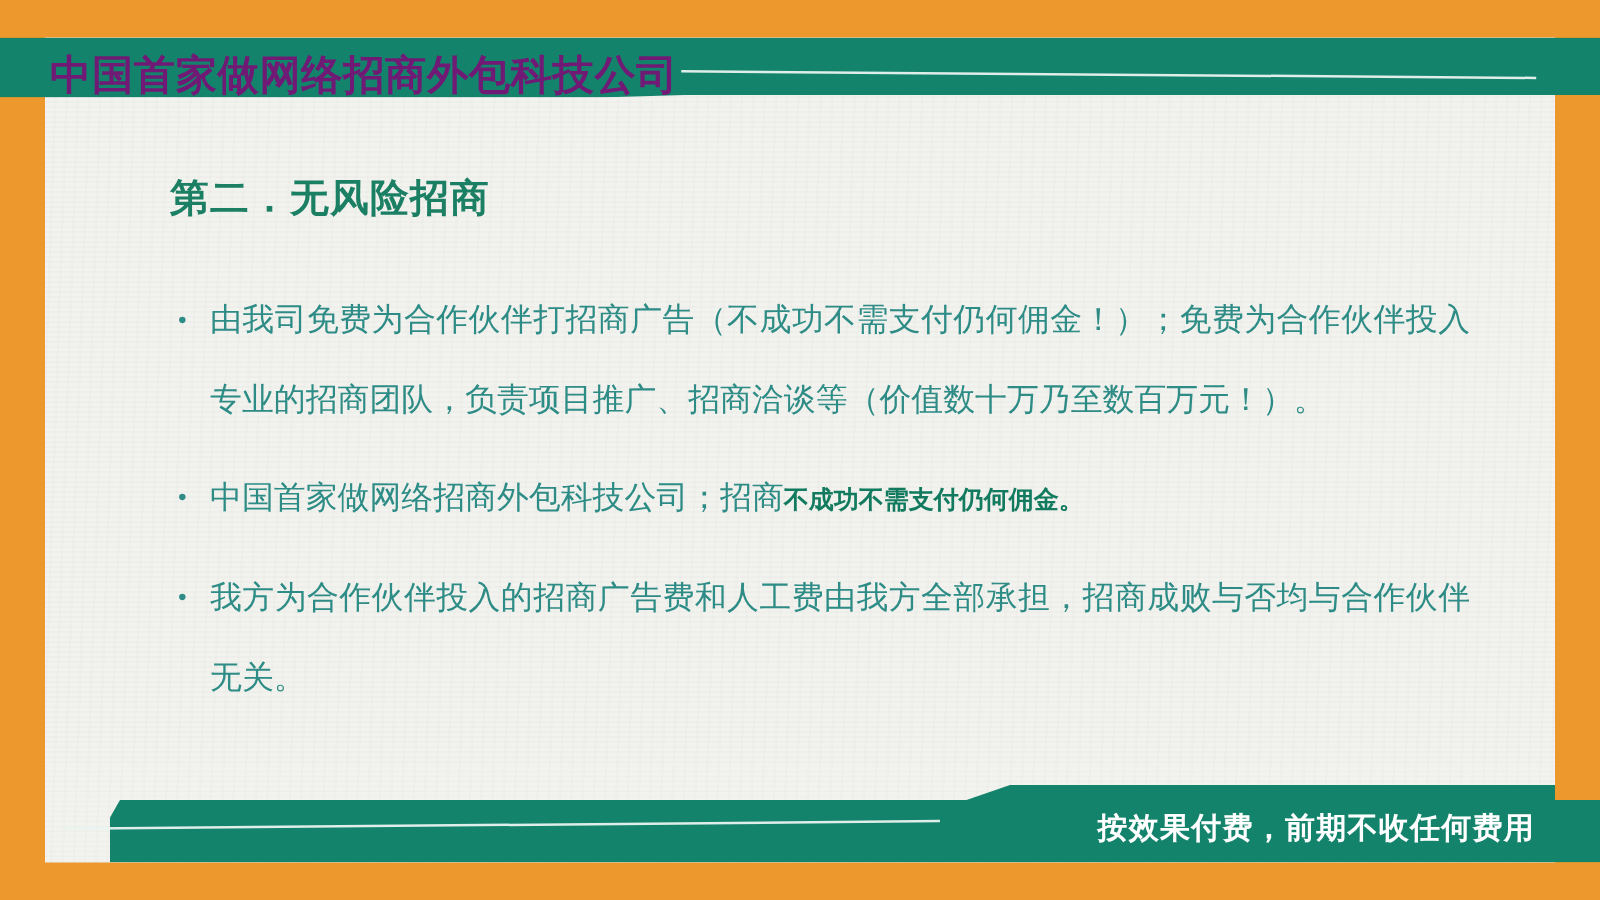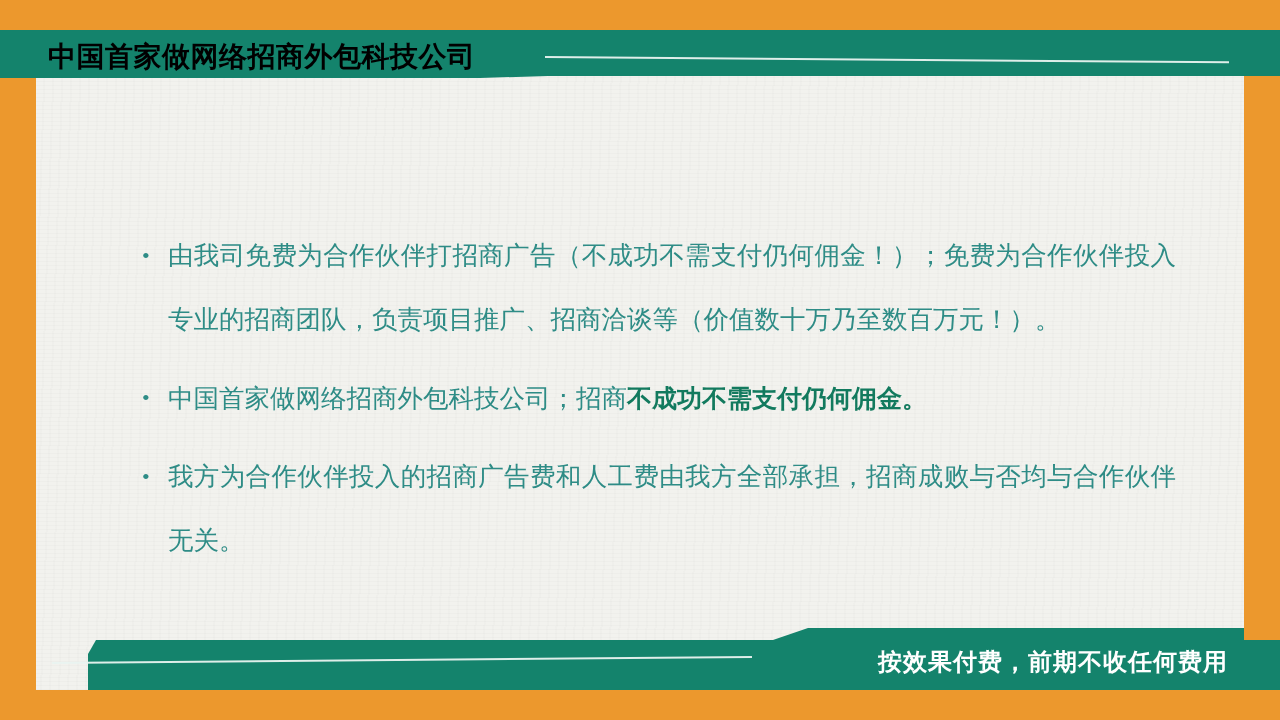--- a/index.html
+++ b/index.html
@@ -61,27 +61,26 @@
     height: 2px;
     background: #E9F3F0;
     transform: rotate(0.45deg);
     transform-origin: left center;
     opacity: .95;
   }
   .header-title {
     position: absolute;
     left: 40px;
     top: 38px;
-    color: #000000;
-    font-size: 28px;
+    color: #701a75;
+    font-size: 33px;
     font-weight: bold;
     letter-spacing: 0.5px;
     font-family: "Liberation Sans", "DejaVu Sans", sans-serif;
     white-space: nowrap;
-    margin-left: 8px;
   }
 
   
   .slide-title {
     position: absolute;
     left: 136px;
     top: 138px;
     color: #1B7F63;
     font-size: 31px;
     font-weight: bold;
@@ -113,21 +112,21 @@
     top: 0;
     line-height: 64px;
     font-size: 22px;
     color: #2E8C86;
     font-family: "Liberation Serif", "DejaVu Serif", serif;
   }
   .bullet .em {
     color: #127A5E;
     font-weight: bold;
     font-family: "Liberation Sans", "DejaVu Sans", sans-serif;
-    font-size: 25px;
+    font-size: 20px;
   }
 
   
   .footer-band {
     position: absolute;
     left: 36px;
     top: 640px;
     width: 1244px;
     height: 50px;
     background: #14836C;
@@ -171,20 +170,21 @@
 <body>
 
 <div class="slide">
 
   <div class="paper"></div>
 
   <div class="header-band"></div>
   <div class="header-rule"></div>
   <div class="header-title">中国首家做网络招商外包科技公司</div>
 
+  <div class="slide-title">第二．无风险招商</div>
 
   <div class="bullets">
       <div class="bullet"><span class="dot">•</span><span>由我司免费为合作伙伴打招商广告（不成功不需支付仍何佣金！）；免费为合作伙伴投入专业的招商团队，负责项目推广、招商洽谈等（价值数十万乃至数百万元！）。</span></div>
       <div class="bullet"><span class="dot">•</span><span>中国首家做网络招商外包科技公司；招商</span><span class="em">不成功不需支付仍何佣金。</span></div>
       <div class="bullet"><span class="dot">•</span><span>我方为合作伙伴投入的招商广告费和人工费由我方全部承担，招商成败与否均与合作伙伴无关。</span></div>
     </div>
 
   <div class="footer-band-upper"></div>
   <div class="footer-band"></div>
   <div class="footer-rule"></div>

